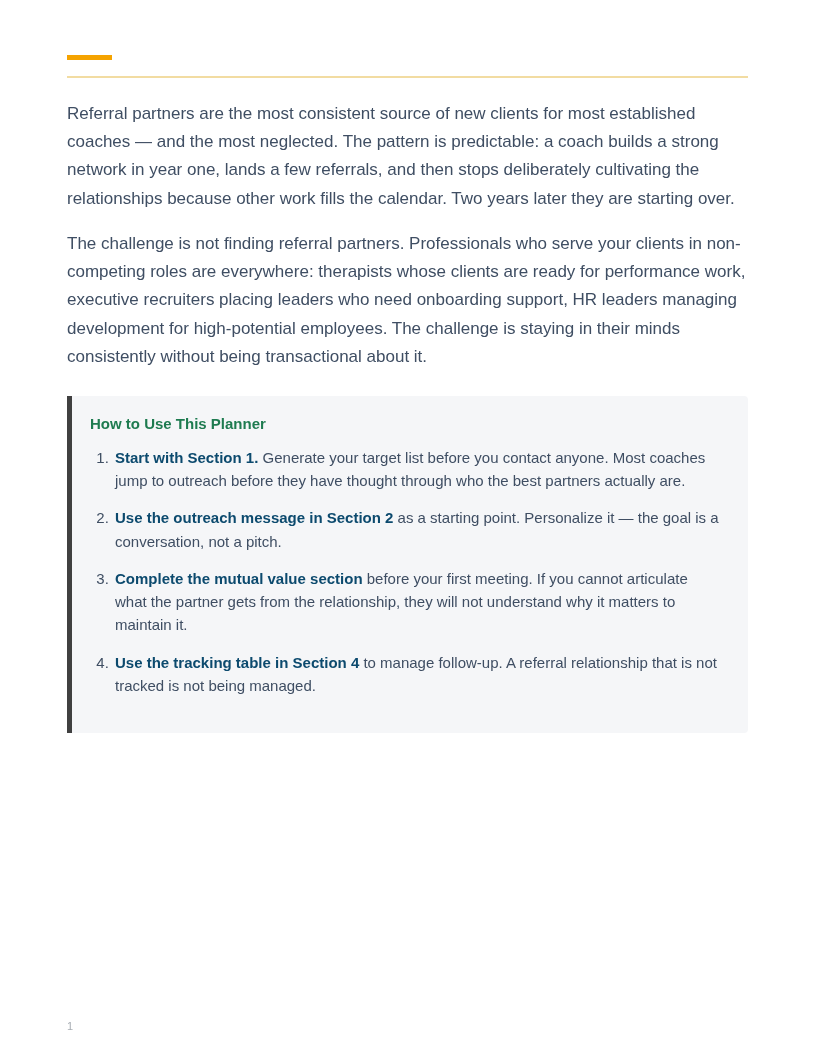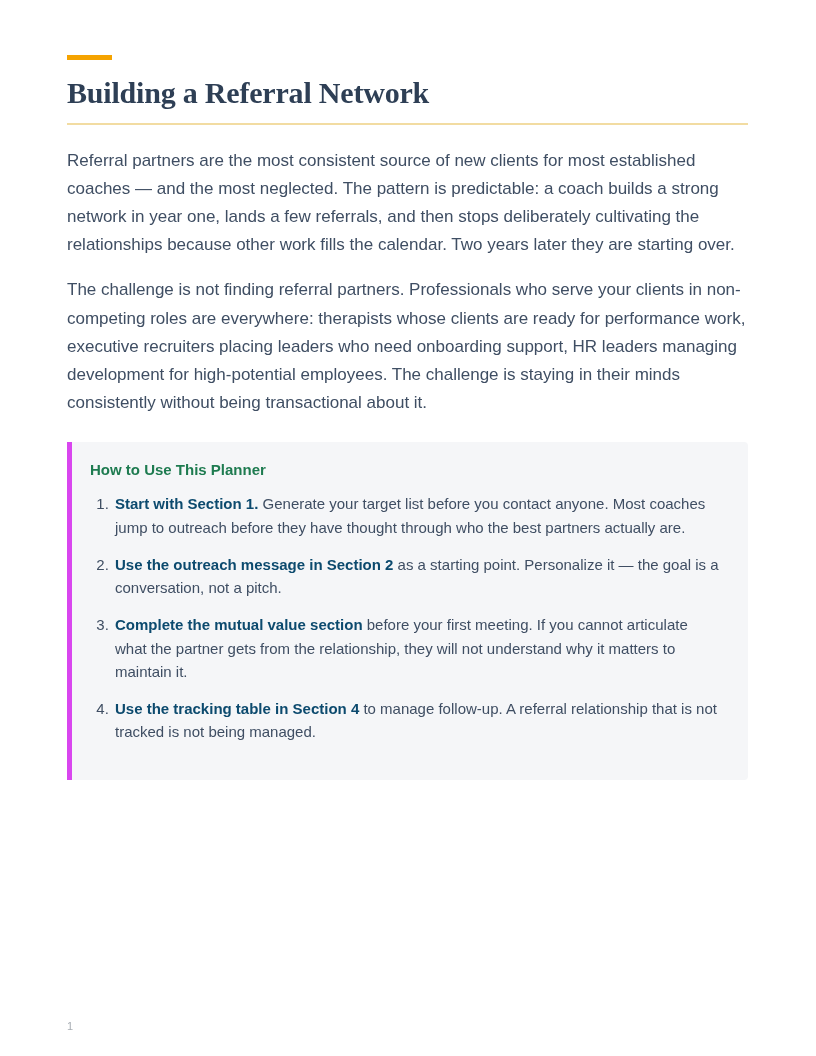--- a/index.html
+++ b/index.html
@@ -39,21 +39,21 @@
   }
   .intro p {
     font-size: 17px;
     line-height: 1.66;
     color: #3F4E63;
     margin-bottom: 17px;
   }
   .callout {
     margin-top: 25px;
     background: #F5F6F8;
-    border-left: 5px solid #d946ef;
+    border-left: 5px solid #404040;
     border-radius: 0 4px 4px 0;
     padding: 19px 26px 32px 18px;
   }
   .callout h2 {
     font-size: 15px;
     font-weight: 700;
     color: #1E7B50;
     margin-bottom: 14px;
   }
   .callout ol {
@@ -99,21 +99,20 @@
   }
 </style>
 </head>
 <body>
 
 <div class="page">
   <div class="content">
 
     <div class="accent-bar"></div>
 
-    <h1 class="doc-title">Building a Referral Network</h1>
 
     <div class="title-rule"></div>
 
     <div class="intro">
       <p>Referral partners are the most consistent source of new clients for most established coaches — and the most neglected. The pattern is predictable: a coach builds a strong network in year one, lands a few referrals, and then stops deliberately cultivating the relationships because other work fills the calendar. Two years later they are starting over.</p>
       <p>The challenge is not finding referral partners. Professionals who serve your clients in non-competing roles are everywhere: therapists whose clients are ready for performance work, executive recruiters placing leaders who need onboarding support, HR leaders managing development for high-potential employees. The challenge is staying in their minds consistently without being transactional about it.</p>
     </div>
 
     <div class="callout">
       <h2>How to Use This Planner</h2>

